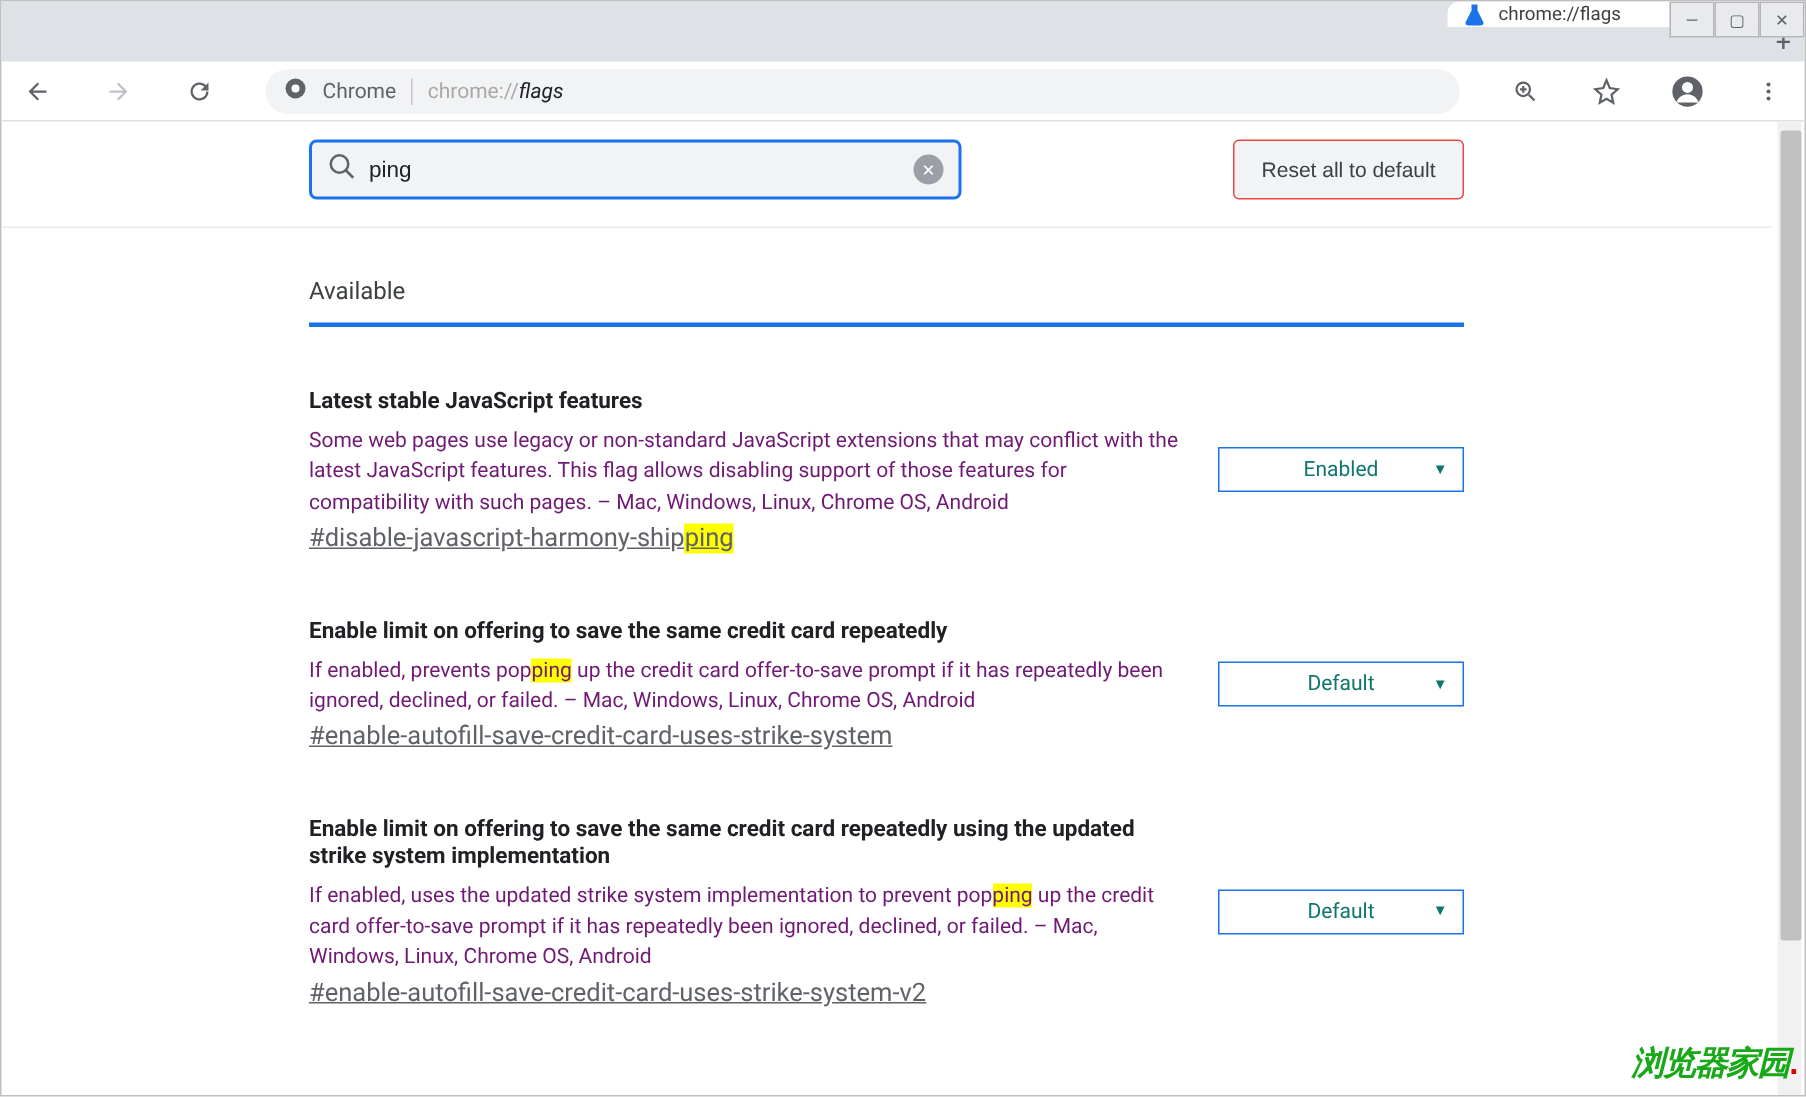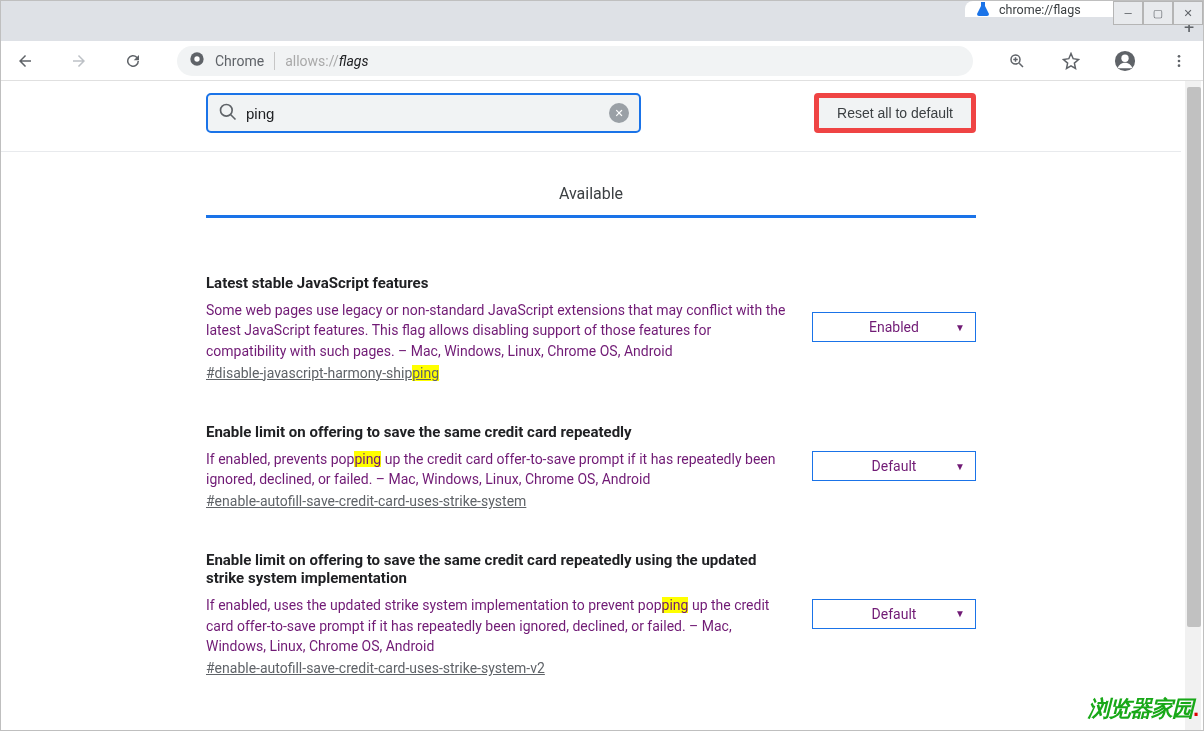--- a/index.html
+++ b/index.html
@@ -28,35 +28,35 @@
   .content-wrap { height: 649px; overflow: hidden; position: relative; }
   .scrollbar-track { position: absolute; right: 2px; top: 0; width: 16px; height: 100%; background: #f1f1f1; }
   .scrollbar-thumb { position: absolute; right: 2px; top: 6px; width: 14px; height: 540px; background: #c1c1c1; border-radius: 2px; }
   .content-inner { width: 1180px; height: 100%; overflow: hidden; }
 
   .page-header { display: flex; justify-content: center; padding: 12px 0 18px; border-bottom: 1px solid #e8eaed; }
   .page-row { width: 770px; display: flex; align-items: center; justify-content: space-between; }
   .search-box { width: 435px; height: 40px; border: 2px solid #1a73e8; border-radius: 5px; background: #f1f3f4; display: flex; align-items: center; padding: 0 10px; }
   .search-box input { flex: 1; border: none; background: transparent; font-size: 15px; color: #202124; outline: none; padding: 0 8px; }
   .search-clear { width: 20px; height: 20px; border-radius: 50%; background: #9aa0a6; color: #fff; display: flex; align-items: center; justify-content: center; font-size: 11px; cursor: pointer; }
-  .reset-btn { height: 40px; padding: 0 18px; background: #f1f3f4; border: 5px solid #ef4444; border-radius: 4px; color: #3c4043; font-size: 14px; cursor: pointer; }
+  .reset-btn { height: 40px; padding: 0 18px; background: #f1f3f4; border: 1px solid #ef4444; border-radius: 4px; color: #3c4043; font-size: 14px; cursor: pointer; }
 
   .tabs-row { width: 770px; margin: 22px auto 0; display: flex; border-bottom: 1px solid #e0e0e0; }
-  .flag-tab { flex: 1; text-align: center; padding: 10px 0 12px; font-size: 16px; color: #3c4043; cursor: pointer; }
+  .flag-tab { flex: 1; text-align: left; padding: 10px 0 12px; font-size: 16px; color: #3c4043; cursor: pointer; }
   .flag-tab.active { border-bottom: 3px solid #1a73e8; margin-bottom: -1px; }
 
-  .flags-list { width: 770px; margin: 16px auto; padding-top: 40px; }
+  .flags-list { width: 770px; margin: 0 auto; padding-top: 40px; }
   .flag-item { display: flex; margin-bottom: 42px; }
   .flag-text { flex: 1; padding-right: 24px; }
   .flag-title { font-size: 15px; font-weight: 700; color: #202124; margin-bottom: 8px; }
   .flag-desc { font-size: 14px; color: #701a75; line-height: 1.45; margin-bottom: 4px; }
-  .flag-hash { font-size: 14px; color: #5f6368; text-decoration: underline; cursor: pointer; display: inline; }
+  .flag-hash { font-size: 17px; color: #5f6368; text-decoration: underline; cursor: pointer; display: inline; }
   mark { background: #ffff00; color: inherit; padding: 0; }
   .flag-select { width: 164px; align-self: center; }
-  .flag-select .select-box { width: 100%; height: 30px; border: 1px solid #1a73e8; background: #fff; color: #701a75; font-size: 14px; display: flex; align-items: center; justify-content: center; position: relative; cursor: pointer; }
+  .flag-select .select-box { width: 100%; height: 30px; border: 1px solid #1a73e8; background: #fff; color: #0f766e; font-size: 14px; display: flex; align-items: center; justify-content: center; position: relative; cursor: pointer; }
   .select-box .caret { position: absolute; right: 10px; font-size: 10px; }
 
   .watermark { position: absolute; right: 5px; bottom: 6px; font-size: 22px; font-weight: 900; color: #18a818; font-style: italic; letter-spacing: -1px; font-family: "Microsoft YaHei", sans-serif; }
   .watermark .dot { color: #d00; font-style: normal; }
 </style>
 </head>
 <body>
 
 <div class="tab-strip">
   <div class="browser-tab">
@@ -94,21 +94,21 @@
   </div>
   <div class="omnibox">
     <span class="site-icon">
       <svg width="16" height="16" viewBox="0 0 24 24">
           <circle cx="12" cy="12" r="10" fill="#5f6368"></circle>
           <circle cx="12" cy="12" r="4" fill="#fff"></circle>
         </svg>
     </span>
     <span>Chrome</span>
     <span class="divider"></span>
-    <span class="url-path">allows://</span>
+    <span class="url-path">chrome://</span>
       <span class="url-bold">flags</span>
   </div>
   <div class="icon-btn">
     <svg width="18" height="18" viewBox="0 0 24 24">
         <circle cx="10" cy="10" r="6" fill="none" stroke="#5f6368" stroke-width="2"></circle>
         <line x1="15" y1="15" x2="20" y2="20" stroke="#5f6368" stroke-width="2"></line>
         <line x1="10" y1="7" x2="10" y2="13" stroke="#5f6368" stroke-width="2"></line>
         <line x1="7" y1="10" x2="13" y2="10" stroke="#5f6368" stroke-width="2"></line>
       </svg>
   </div>

